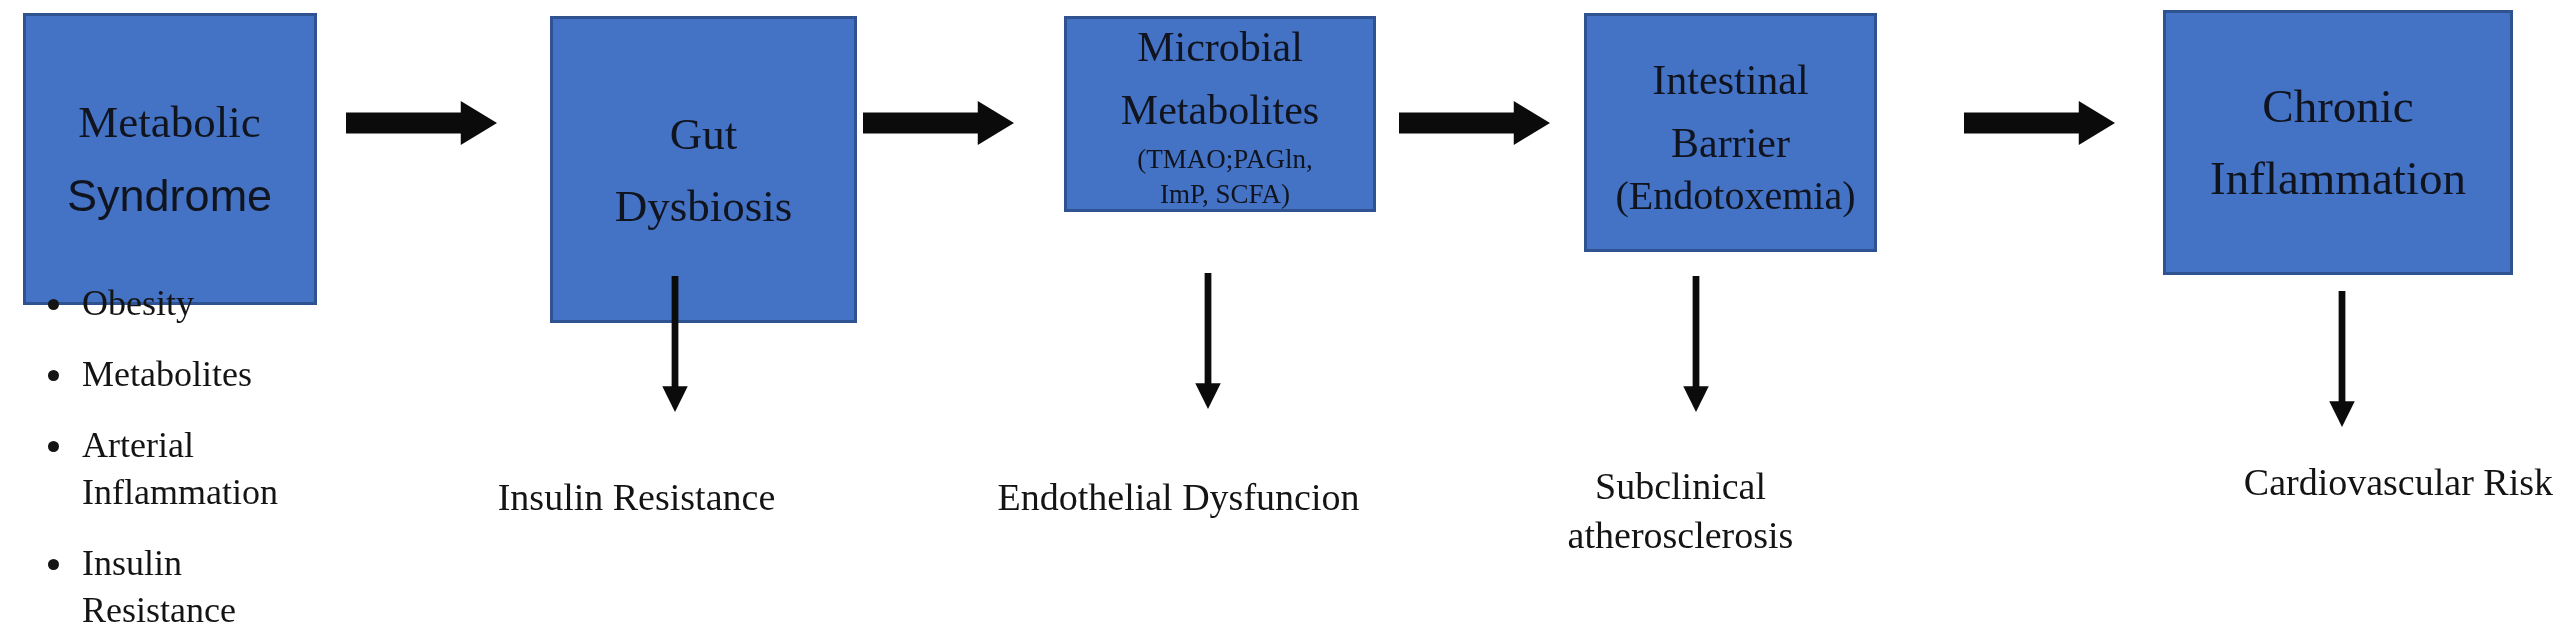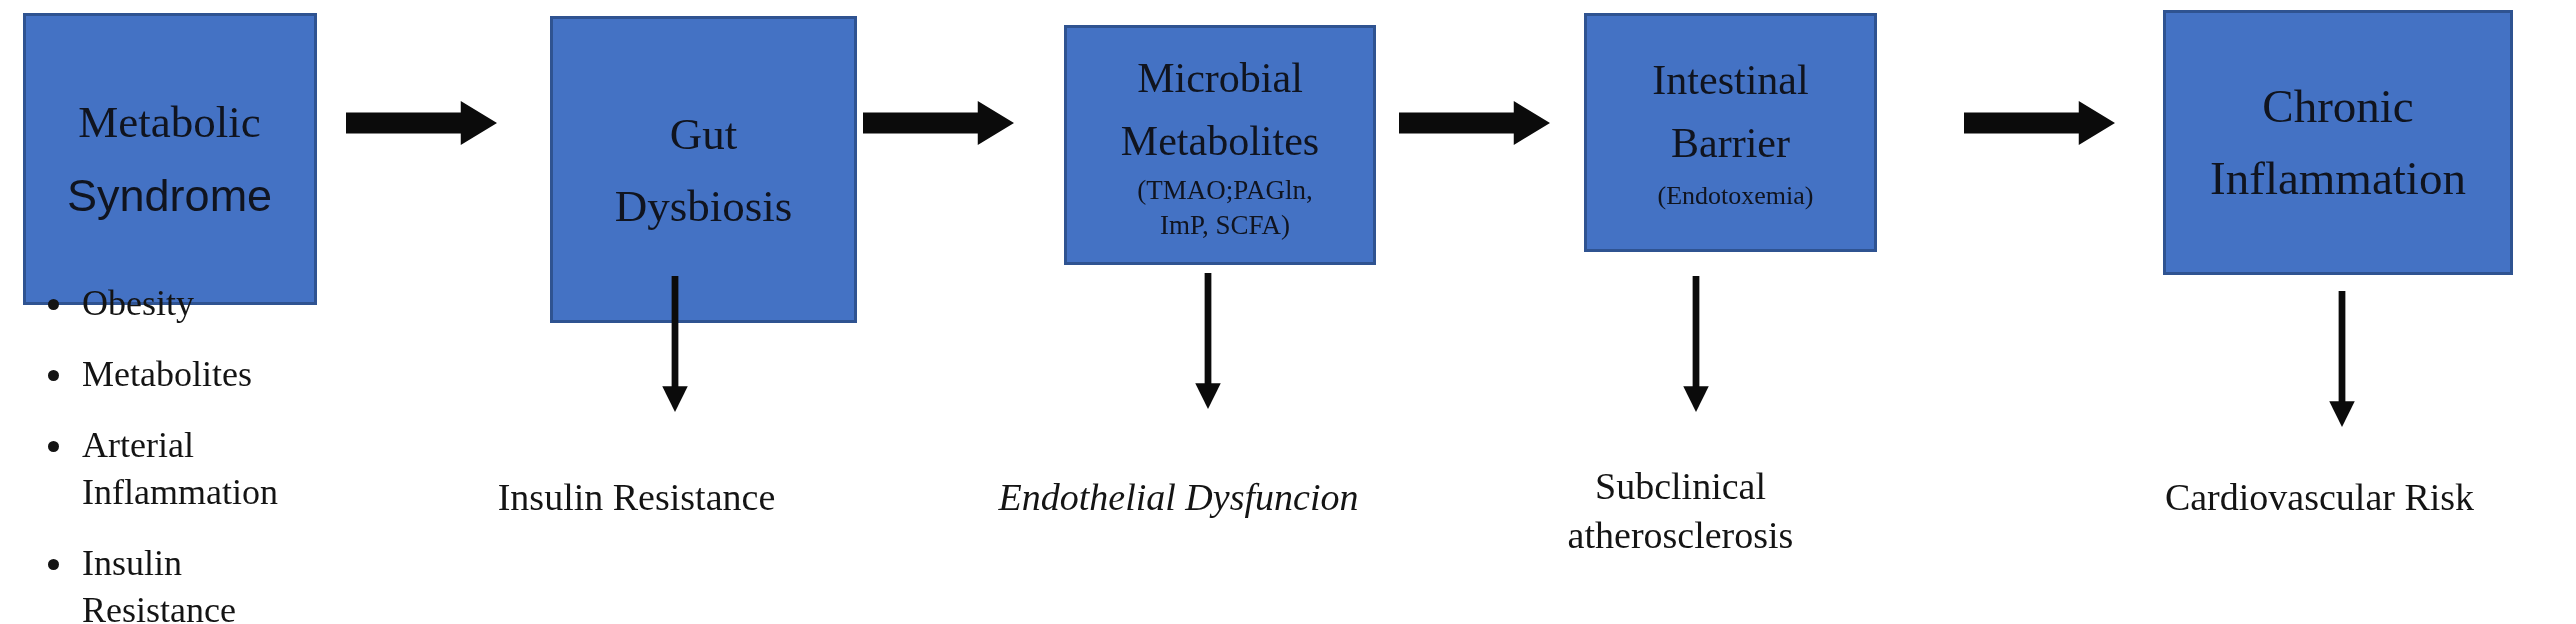--- a/index.html
+++ b/index.html
@@ -27,26 +27,26 @@
     justify-content:center;align-items:center;
     text-align:center;
     color:var(--text-dark);
   }
   .title-line{font-size:45px;line-height:72px;white-space:nowrap;}
   .sub-line{white-space:nowrap;margin-left:10px;}
   #box-metabolic{left:22.6px;top:12.8px;width:294px;height:292px;}
   #box-metabolic .title-line{line-height:73px;}
   #box-metabolic .line-sans{font-family:"Liberation Sans","DejaVu Sans",sans-serif;}
   #box-gut{left:523px;top:16px;width:307px;height:307px;margin-left:27px;}
-  #box-microbial{left:1064px;top:25px;width:312px;height:240px;}
+  #box-microbial{left:1064px;top:16px;width:312px;height:196px;}
   #box-microbial .title-line{font-size:42px;line-height:63px;}
   #box-microbial .sub-line{font-size:27px;line-height:35px;}
   #box-intestinal{left:1584px;top:12.8px;width:293px;height:239px;}
   #box-intestinal .title-line{font-size:42px;line-height:63px;}
-  #box-intestinal .sub-line{font-size:26px;line-height:41px;text-align:right;}
+  #box-intestinal .sub-line{font-size:40px;line-height:41px;text-align:right;}
   #box-chronic{left:2163px;top:9.8px;width:350px;height:265px;}
   #box-chronic .title-line{font-size:47px;line-height:72px;}
   
   .flow-arrow{position:absolute;top:101px;width:151px;height:44px;}
   .flow-arrow svg{display:block;width:100%;height:100%;}
   #flow-arrow-1{left:346px;}
   #flow-arrow-2{left:863px;}
   #flow-arrow-3{left:1399px;}
   #flow-arrow-4{left:1964px;}
   
@@ -56,23 +56,23 @@
   #down-arrow-2{left:1193px;top:273px;}
   #down-arrow-3{left:1681px;top:276px;}
   #down-arrow-4{left:2327px;top:291px;}
   
   .outcome-label{
     position:absolute;width:467px;
     font-size:38px;line-height:49px;
     text-align:center;color:#141414;
   }
   #outcome-1{left:403px;top:473px;}
-  #outcome-2{left:945px;top:473px;font-style:italic;}
+  #outcome-2{left:945px;top:473px;}
   #outcome-3{left:1447px;top:462px;}
-  #outcome-4{left:2086px;top:473px;}
+  #outcome-4{left:2086px;top:458px;text-align:right;}
   
   .risk-list{
     position:absolute;left:32px;top:280px;width:280px;
     margin:0;padding:0 0 0 44px;
     font-size:36px;line-height:47px;
     list-style:disc outside;
     color:#141414;
   }
   .risk-list li{margin:0 0 24px 0;padding-left:6px;}
 </style>

